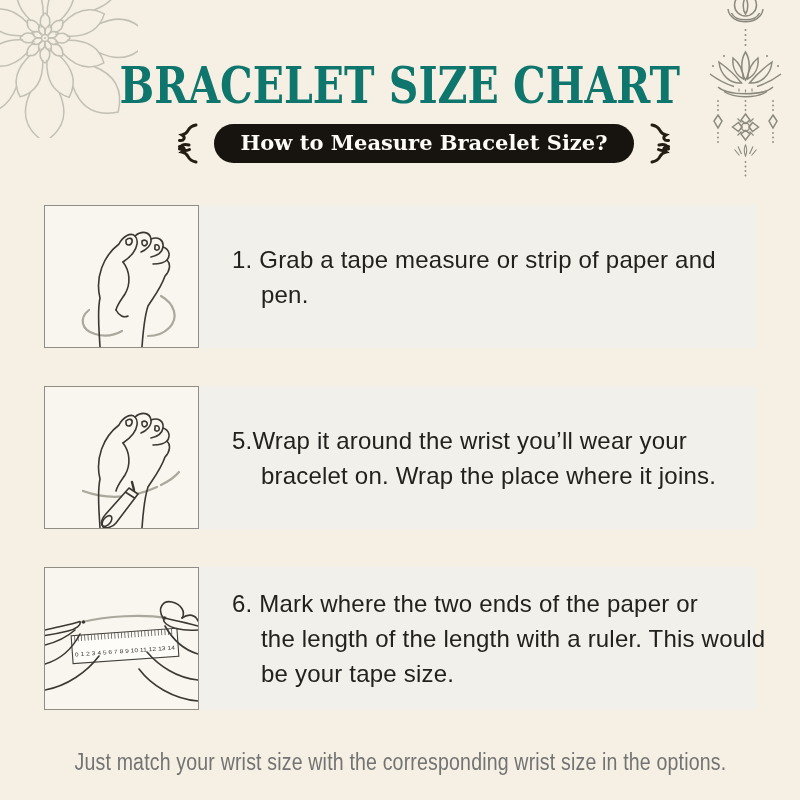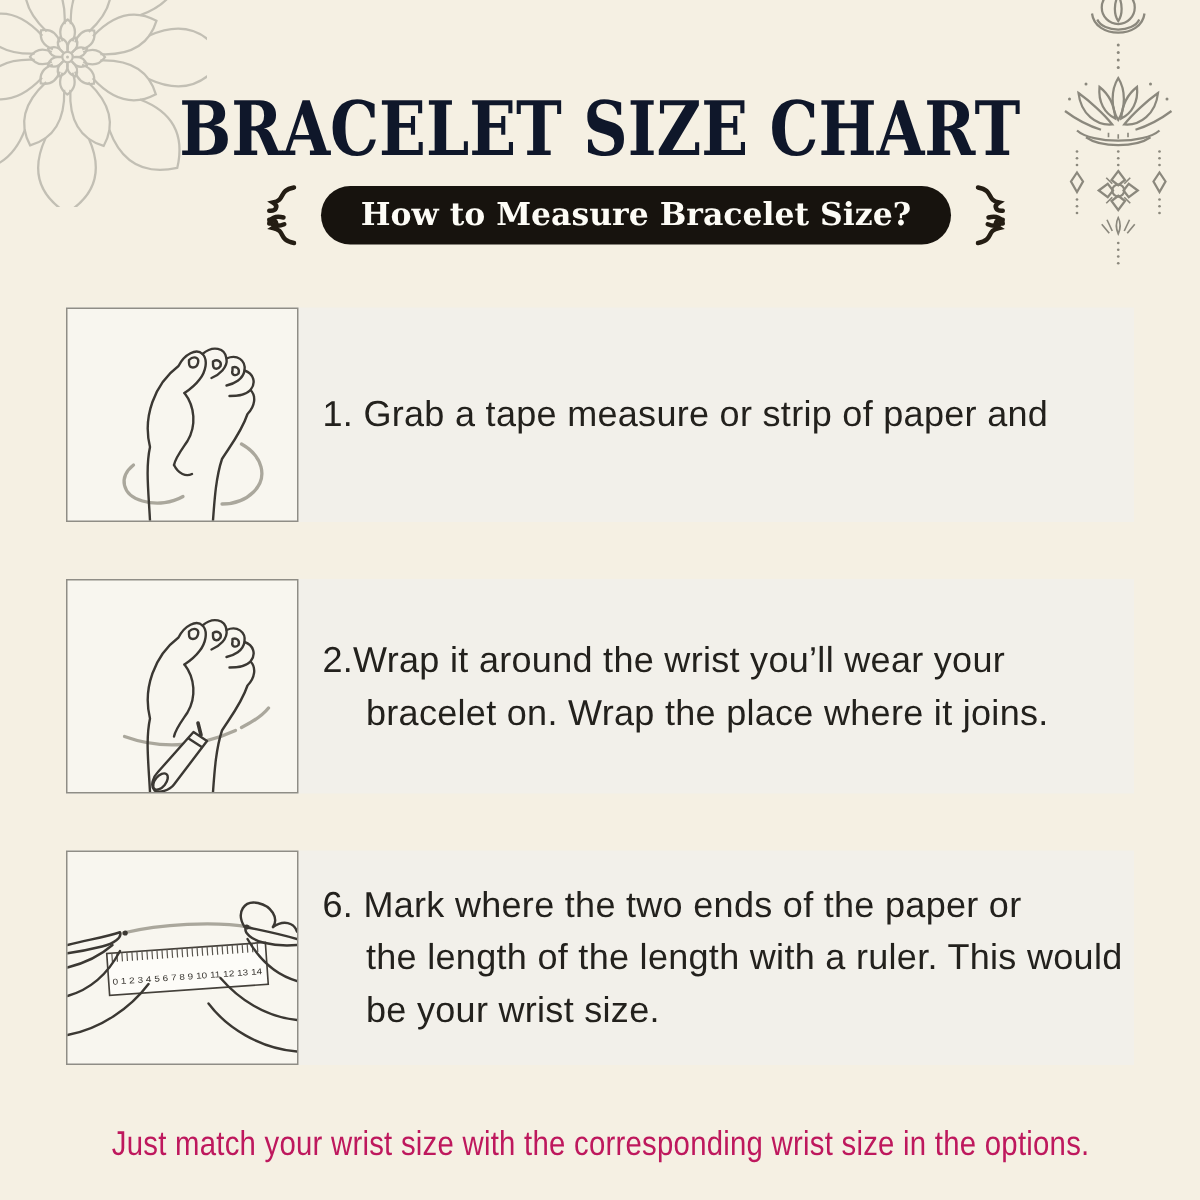--- a/index.html
+++ b/index.html
@@ -8,45 +8,45 @@
     background:#f5f0e3;font-family:"Liberation Sans",sans-serif;color:#24221e;
   }
   
   .mandala{position:absolute;top:0;left:0;width:138px;height:138px;}
   .mandala path,.mandala circle{stroke:#c2bfb4;fill:none;stroke-width:1.5px;}
   .ornament{position:absolute;top:0;right:6px;width:96px;height:180px;}
   .ornament path,.ornament circle{stroke:#8b887d;fill:none;stroke-width:1.5px;}
   .ornament .dot{fill:#8b887d;stroke:none;}
   
   .title{margin:60px 0 0;text-align:center;font-family:"DejaVu Serif","Liberation Serif",serif;
-    font-weight:700;font-size:50px;line-height:52px;color:#0f172a;letter-spacing:0;}
+    font-weight:700;font-size:50px;line-height:52px;color:#0f766e;letter-spacing:0;}
   .title span{display:inline-block;transform:scaleX(0.82);white-space:nowrap;}
   .badge-row{margin-top:9px;display:flex;justify-content:center;align-items:center;gap:13px;padding-left:48px;}
   .flourish{width:33px;height:45px;}
   .flourish path{stroke:#241d13;fill:none;stroke-width:3px;stroke-linecap:round;}
   .flourish.right{transform:scaleX(-1);}
   .pill{background:#17130e;color:#fdfcf6;border-radius:22px;padding:6px 27px 8px;
     font-family:"DejaVu Serif","Liberation Serif",serif;font-weight:700;font-size:21px;white-space:nowrap;}
   
   .steps{width:712px;margin:39px auto 0;}
-  .step-row{display:flex;align-items:center;background:#f2f0ea;height:143px;margin-bottom:38px;}
+  .step-row{display:flex;align-items:center;background:#f2f0ea;height:143px;margin-bottom:38px;gap:17px;}
   .illus-box{flex:0 0 153px;height:141px;border:1px solid #8f8d86;background:#f8f6ef;}
   .illus-box svg{display:block;width:153px;height:141px;}
   .sk{stroke:#3b3833;fill:none;stroke-width:1.6px;stroke-linecap:round;stroke-linejoin:round;}
   .tape{stroke:#aaa79c;fill:none;stroke-width:2.2px;stroke-linecap:round;}
   .penfill{fill:#f8f6ef;stroke:#3b3833;stroke-width:1.6px;stroke-linejoin:round;}
   .ink{fill:#3b3833;}
   .ruler{fill:#fdfcf8;stroke:#44403a;stroke-width:1.1px;}
   .ticks{stroke:#5a564f;stroke-width:6px;stroke-dasharray:0.8 2.55;fill:none;}
   .ruler-nums{font-family:"Liberation Sans",sans-serif;font-size:5.6px;fill:#3b3833;}
   .step-text{margin-left:16px;font-size:24px;line-height:35px;color:#23211d;letter-spacing:0.2px;}
   .step-line{white-space:nowrap;}
   .step-line.cont{padding-left:29px;}
   
-  .footer{margin-top:27px;text-align:center;font-size:23px;line-height:28px;color:#be185d;}
+  .footer{margin-top:27px;text-align:center;font-size:23px;line-height:28px;color:#737373;}
   .footer span{display:inline-block;transform:scaleX(0.85);white-space:nowrap;letter-spacing:0.2px;}
 </style>
 </head>
 <body>
 
 <div class="page">
 
   <svg class="mandala" id="mandala" viewBox="0 0 138 138">
     <circle cx="45" cy="38" r="3.5"></circle>
     <circle cx="45" cy="38" r="1" style="fill:#c2bfb4;stroke:none"></circle>
@@ -171,20 +171,21 @@
           <path class="sk" d="M106,33 C113,30 119,34 118,41 C117,47 111,50 106,51"></path>
           <path class="sk" d="M110,39 C113,38 115,40 114,43 C112,45 109,44 110,41 Z"></path>
           <path class="sk" d="M118,41 C124,43 126,49 122,54 C118,58 112,58 108,58"></path>
           <path class="sk" d="M122,54 C126,58 125,65 120,70 C116,82 108,92 103,100 C99,112 98,127 97,141"></path>
           <path class="sk" d="M78,56 C85,65 86,78 80,88 C76,94 72,99 71,104"></path>
           <path class="sk" d="M71,104 C74,110 79,112 83,110"></path>
         </svg>
       </div>
       <div class="step-text">
         <div class="step-line">1. Grab a tape measure or strip of paper and</div>
+        <div class="step-line cont">pen.</div>
       </div>
     </div>
 
     <div class="step-row">
       <div class="illus-box">
         <svg viewBox="0 0 153 141">
           <path class="tape" d="M38,104 C60,112 86,112 112,100"></path>
           <path class="tape" d="M116,98 C124,94 130,90 134,85"></path>
           <path class="sk" d="M55,141 C54,122 52,106 55,92 C50,72 58,50 74,38 C78,30 86,26 90,30 C94,34 92,42 88,47 C85,51 81,54 78,56"></path>
           <path class="sk" d="M81,34 C84,31 88,32 87,36 C86,40 81,40 81,36 Z"></path>
@@ -195,21 +196,21 @@
           <path class="sk" d="M118,41 C124,43 126,49 122,54 C118,58 112,58 108,58"></path>
           <path class="sk" d="M122,54 C126,58 125,65 120,70 C116,82 108,92 103,100 C99,112 98,127 97,141"></path>
           <path class="sk" d="M78,56 C85,65 86,78 80,88 C76,94 72,99 71,104"></path>
           <path class="sk" d="M87,95 l2,8" style="stroke-width:2.4px"></path>
           <path class="penfill" d="M84,101 L93,107 L71,136 C68,140 61,142 58,140 C55,137 57,131 60,128 Z"></path>
           <path class="sk" d="M81,105.5 L89.5,111"></path>
           <ellipse class="sk" cx="62" cy="134" rx="6.3" ry="3.6" transform="rotate(-51 62 134)"></ellipse>
         </svg>
       </div>
       <div class="step-text">
-        <div class="step-line">2.Wrap it around the wrist you’ll wear your</div>
+        <div class="step-line">5.Wrap it around the wrist you’ll wear your</div>
         <div class="step-line cont">bracelet on. Wrap the place where it joins.</div>
       </div>
     </div>
 
     <div class="step-row">
       <div class="illus-box">
         <svg viewBox="0 0 153 141">
           <g transform="rotate(-4 79 78)">
             <rect class="ruler" x="27" y="64" width="106" height="28"></rect>
             <path class="ticks" d="M30,67 L130,67"></path>
@@ -226,21 +227,21 @@
           <path class="sk" d="M137,50 C144,45 151,47 153,53"></path>
           <path class="sk" d="M153,58 C139,54 128,52 119,50 C117,54 123,58.5 131,60.5 C139,62.5 147,62.5 153,62"></path>
           <path class="sk" d="M153,86 C139,82 128,72 120,58"></path>
           <path class="sk" d="M153,112 C132,110 114,98 102,84"></path>
           <path class="sk" d="M153,133 C128,131 106,117 94,101"></path>
         </svg>
       </div>
       <div class="step-text">
         <div class="step-line">6. Mark where the two ends of the paper or</div>
         <div class="step-line cont">the length of the length with a ruler. This would</div>
-        <div class="step-line cont">be your wrist size.</div>
+        <div class="step-line cont">be your tape size.</div>
       </div>
     </div>
 
   </div>
 
   <div class="footer"><span>Just match your wrist size with the corresponding wrist size in the options.</span></div>
 
 </div>
 
 </body></html>

